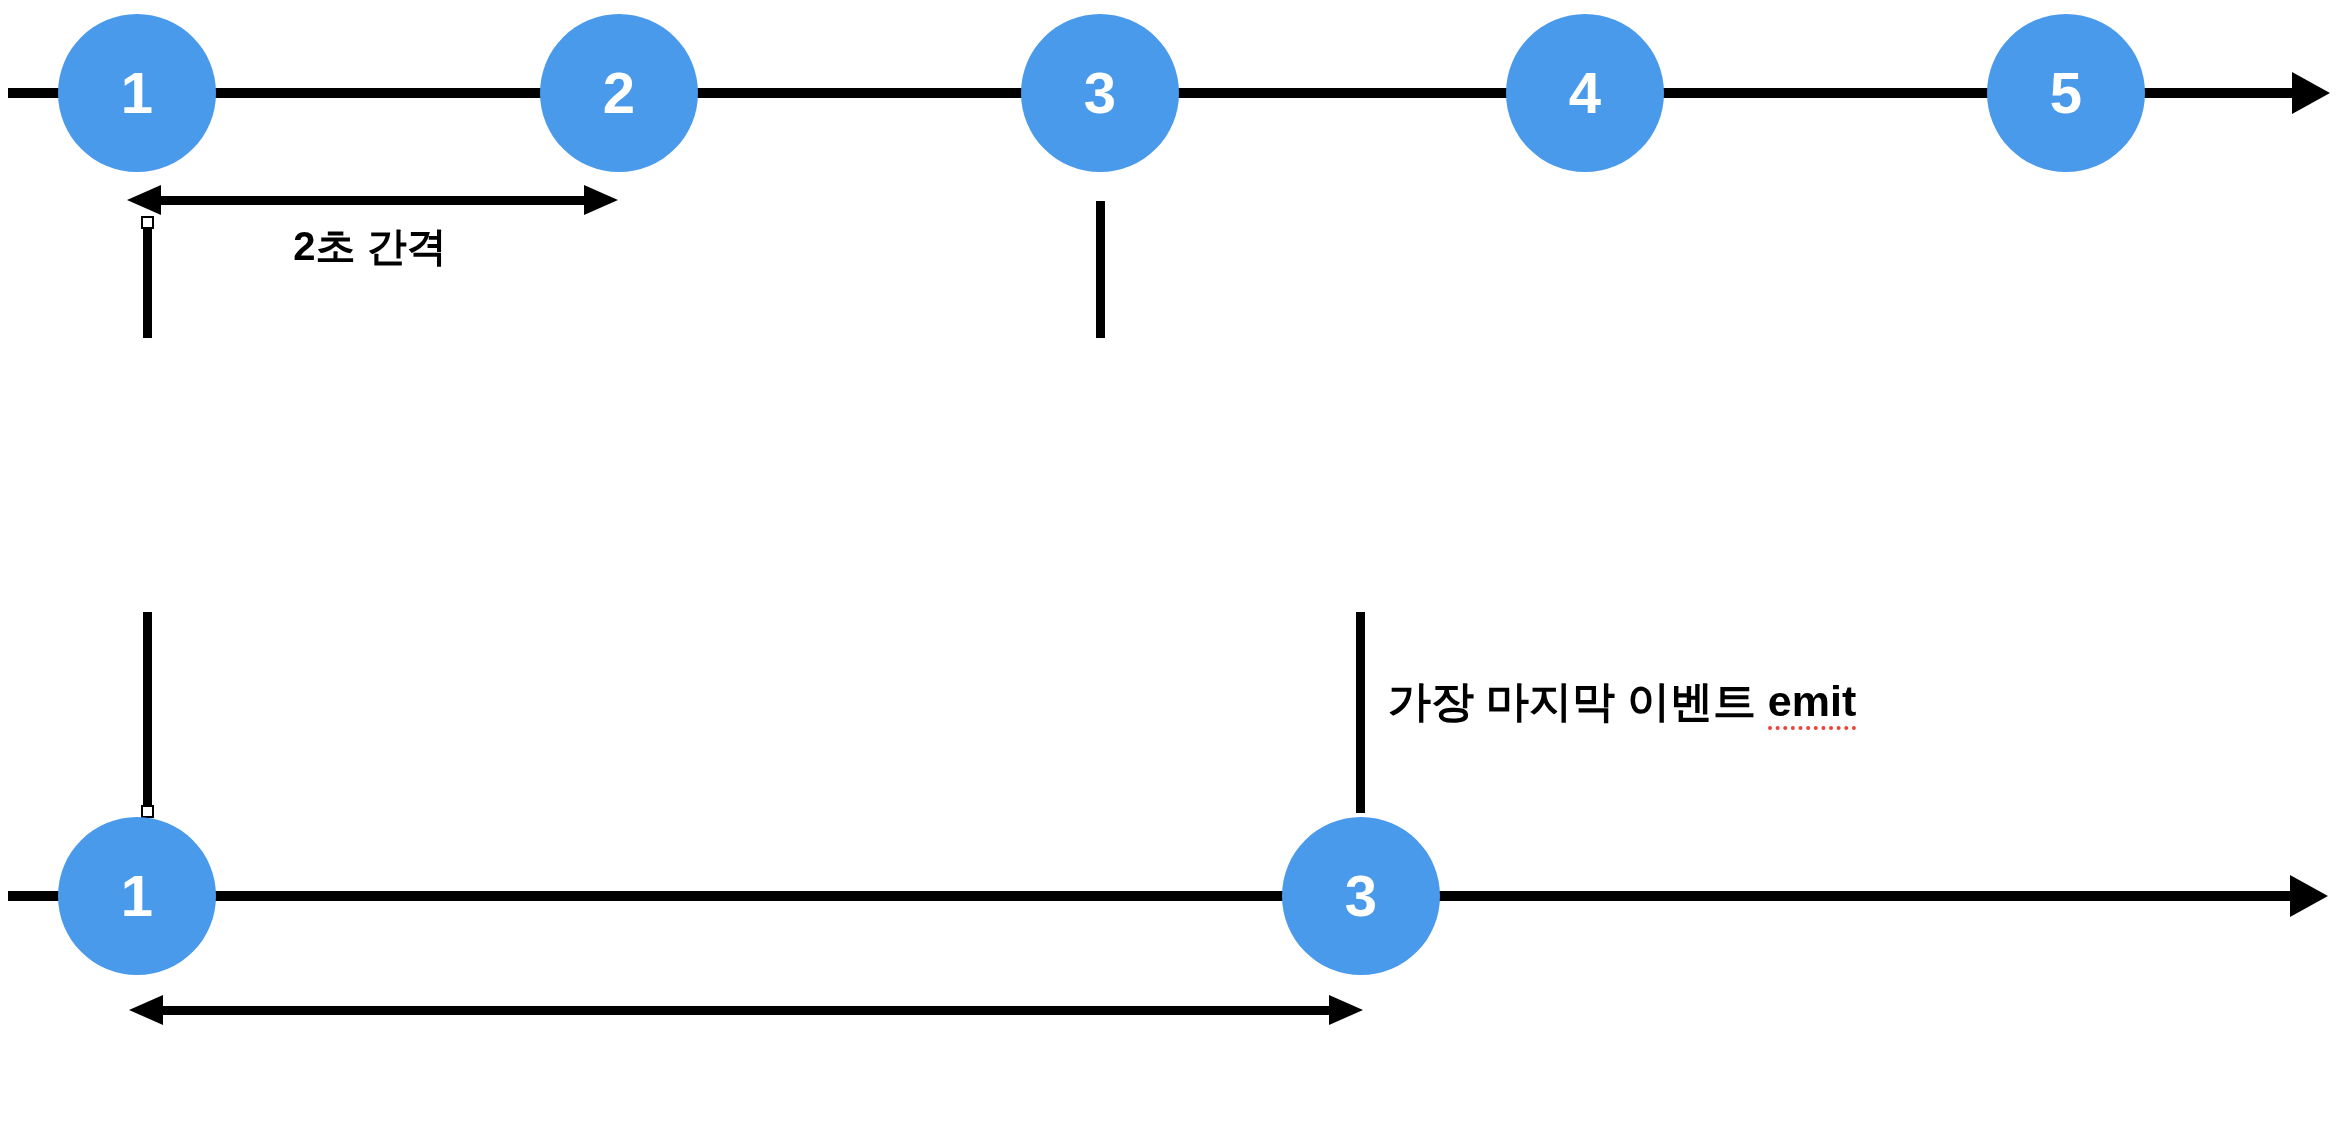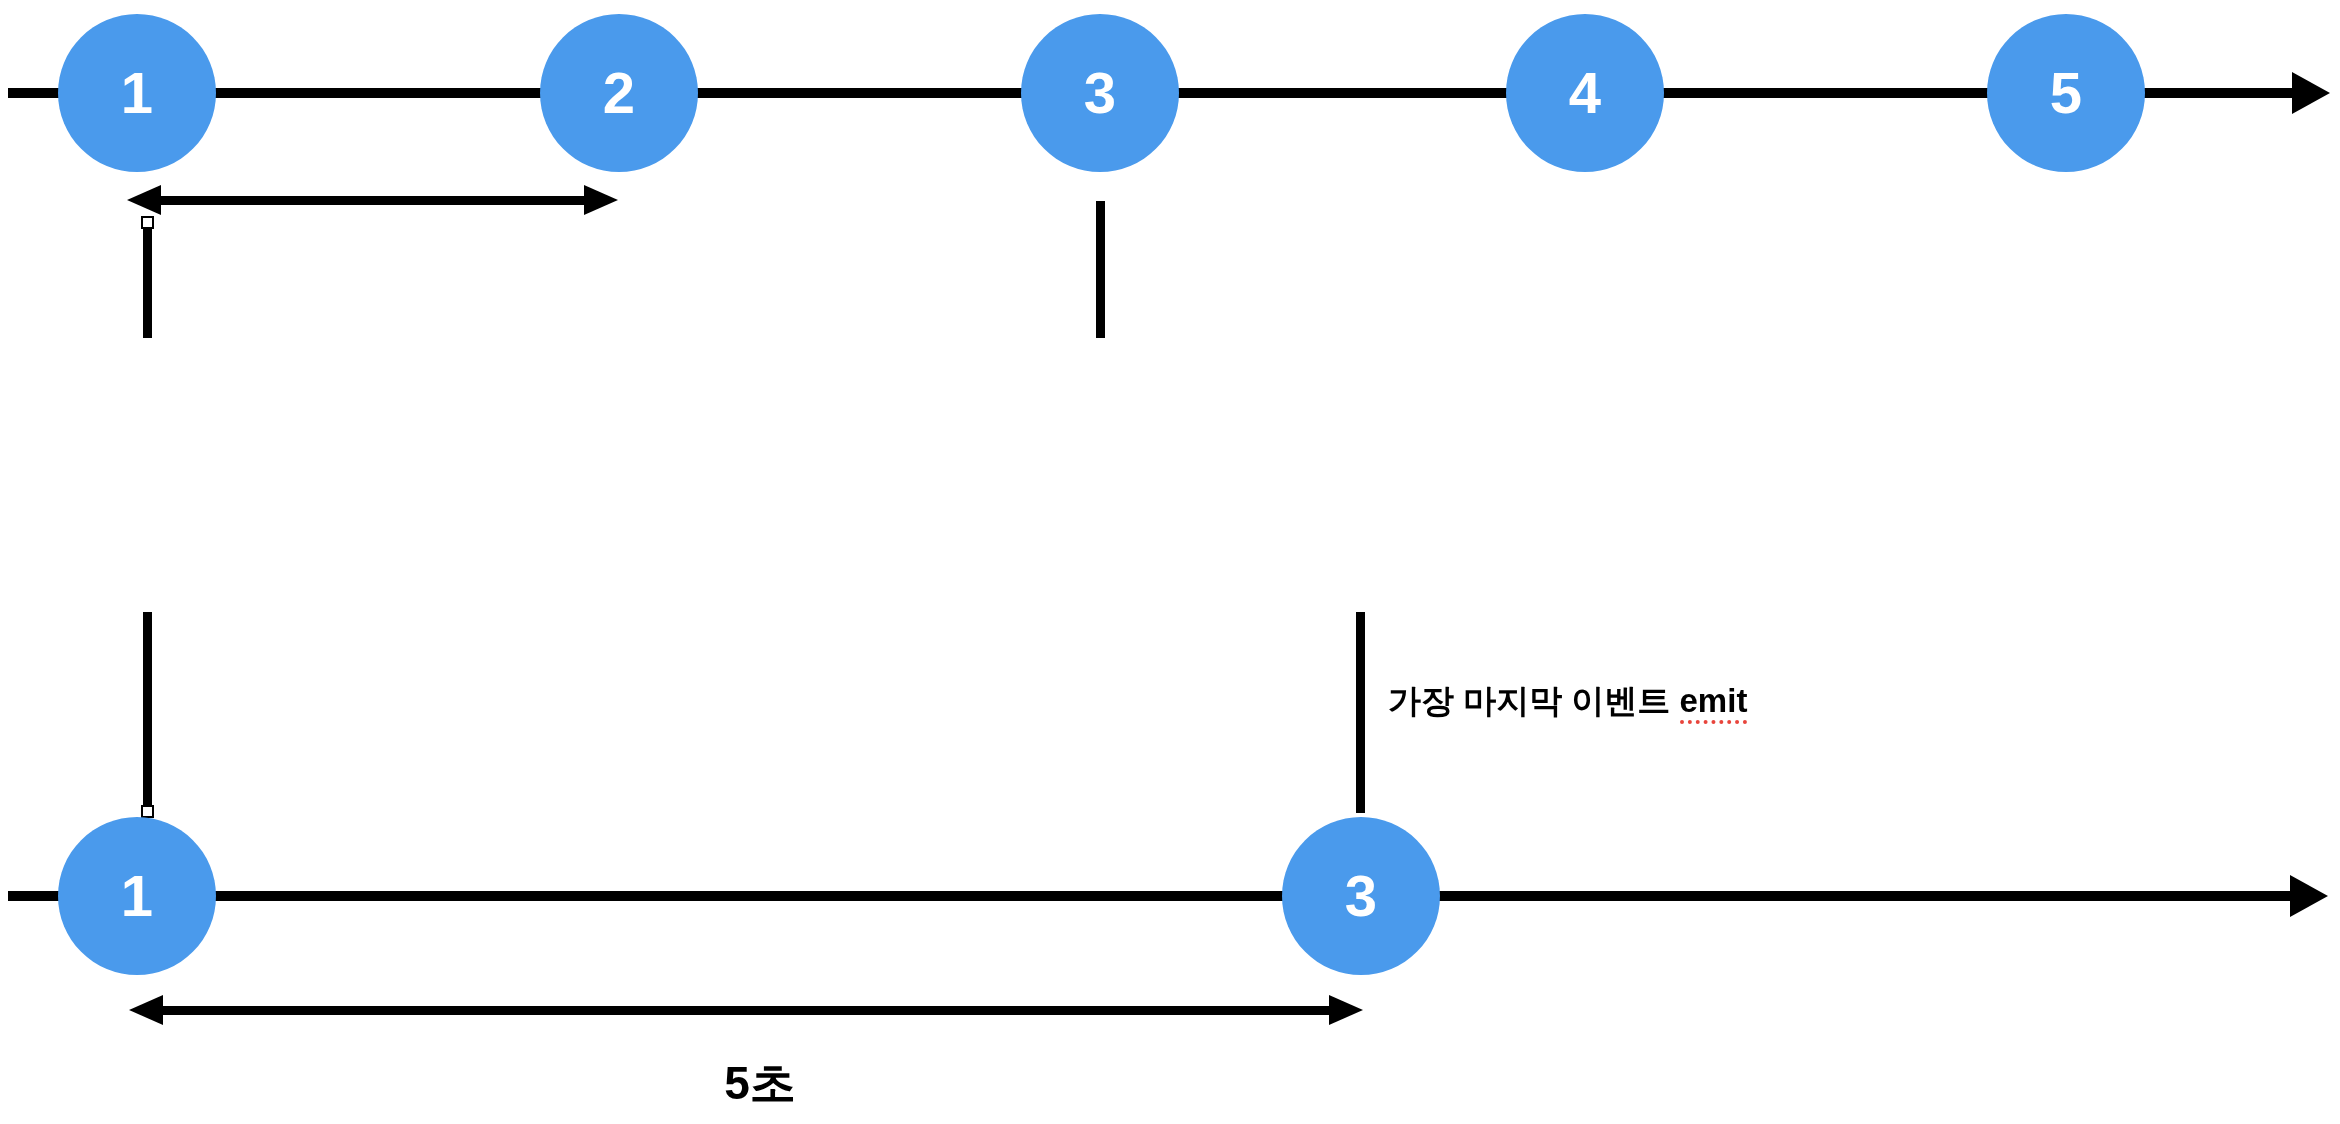--- a/index.html
+++ b/index.html
@@ -28,21 +28,21 @@
     border:2px solid var(--line-black,#000);box-sizing:border-box;
   }
   .op-box{
     position:absolute;left:21px;top:338px;width:2313px;height:274px;
     border:6px solid var(--line-black,#000);background:#fff;box-sizing:border-box;
     display:flex;align-items:center;justify-content:center;
   }
   .diagram-text{position:absolute;color:var(--line-black,#000);font-weight:bold;white-space:nowrap;}
   .t-interval{left:200px;top:222px;width:340px;text-align:center;font-size:40px;line-height:48px;}
   .t-operator{font-size:50px;line-height:60px;font-weight:bold;color:var(--line-black,#000);white-space:nowrap;}
-  .t-emit{left:1388px;top:674px;font-size:33px;line-height:54px;}
+  .t-emit{left:1388px;top:674px;font-size:43px;line-height:54px;}
   .t-duration{left:610px;top:1056px;width:300px;text-align:center;font-size:46px;line-height:54px;}
   .squiggle{border-bottom:4px dotted var(--spellcheck-red,#E8453C);padding-bottom:1px;}
 </style>
 </head>
 <body>
 
 <div class="canvas">
 
   <div class="hline" style="left:8px;top:88px;width:2284px;"></div>
   <div class="ah-right" style="left:2292px;top:72px;"></div>
@@ -59,20 +59,21 @@
   <div class="event" style="left:1506px;top:14px;">
       <span>4</span>
     </div>
   <div class="event" style="left:1987px;top:14px;">
       <span>5</span>
     </div>
 
   <div class="hline" style="left:158px;top:196px;width:430px;height:9px;"></div>
   <div class="mh-left" style="left:127px;top:185px;"></div>
   <div class="mh-right" style="left:584px;top:185px;"></div>
+  <div class="diagram-text t-interval">2초 간격</div>
 
   <div class="vline" style="left:143px;top:229px;height:109px;"></div>
   <div class="handle" style="left:141px;top:216px;"></div>
   <div class="vline" style="left:1096px;top:201px;height:137px;"></div>
 
 
   <div class="vline" style="left:143px;top:612px;height:196px;"></div>
   <div class="handle" style="left:141px;top:805px;"></div>
   <div class="vline" style="left:1356px;top:612px;height:201px;"></div>
 
@@ -84,15 +85,14 @@
   <div class="event" style="left:58px;top:817px;">
       <span>1</span>
     </div>
   <div class="event" style="left:1282px;top:817px;">
       <span>3</span>
     </div>
 
   <div class="hline" style="left:160px;top:1006px;width:1172px;height:9px;"></div>
   <div class="mh-left" style="left:129px;top:995px;"></div>
   <div class="mh-right" style="left:1329px;top:995px;"></div>
-  <div class="diagram-text t-duration">5초</div>
 
 </div>
 
 </body></html>

